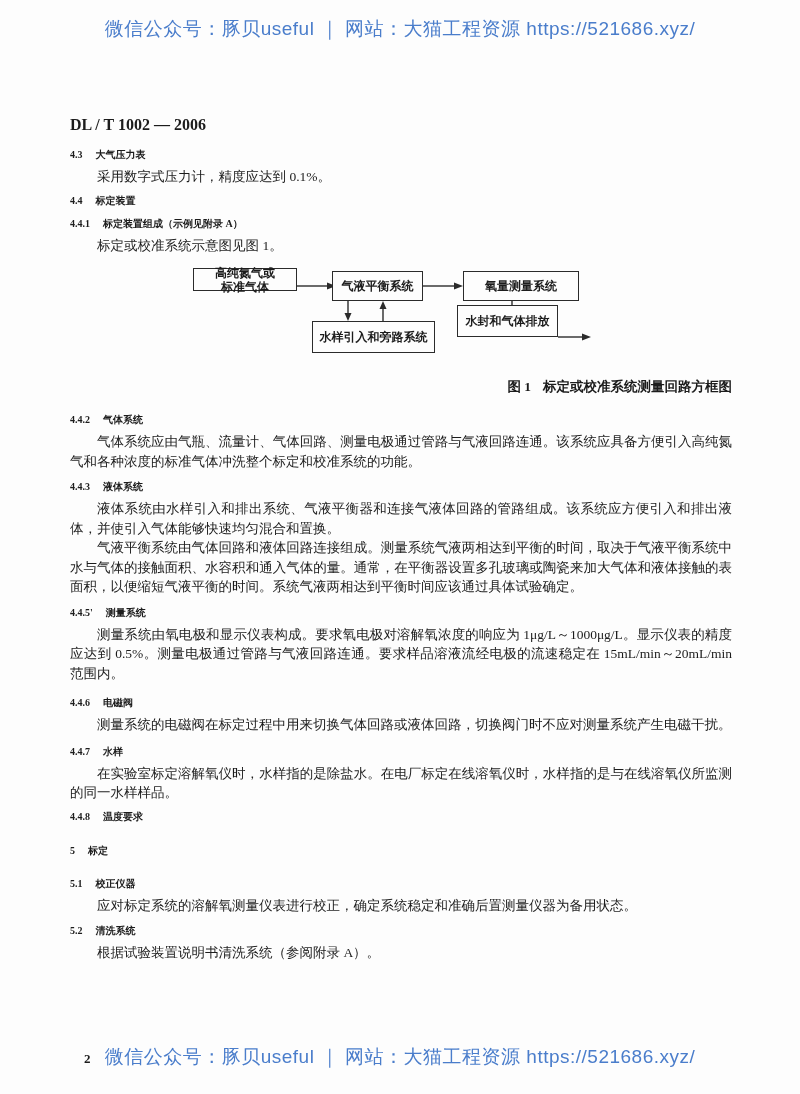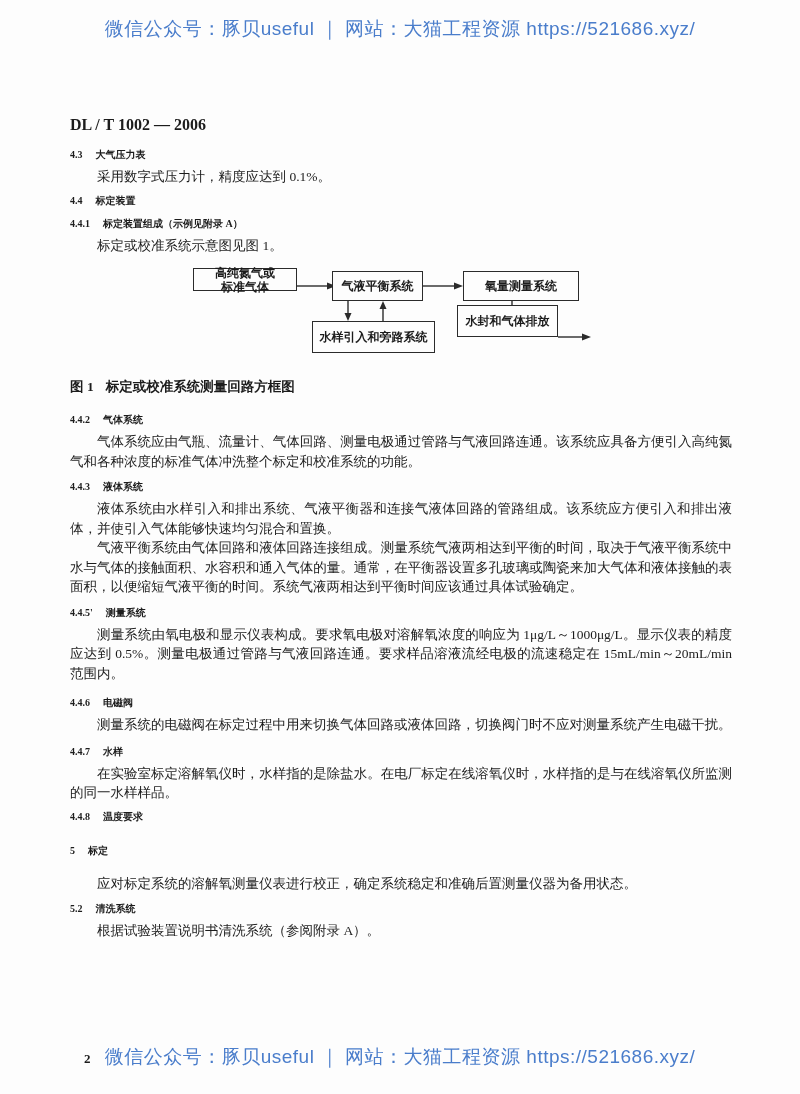--- a/index.html
+++ b/index.html
@@ -24,21 +24,21 @@
   .mt6{margin-top:6px;} .mt7{margin-top:7px;} .mt10{margin-top:10px;} .mt14{margin-top:14px;}
   .chapter{margin-top:15px; margin-bottom:14px;}
   .figure{position:relative; height:108px; margin-top:6px;}
   .fbox{
     position:absolute; border:1.6px solid #2b2b2b; background:#fdfdfd;
     display:flex; flex-direction:column; align-items:center; justify-content:center;
     font-weight:bold; font-size:12px; line-height:14px; text-align:center;
     box-sizing:border-box;
   }
   .arrows{position:absolute; left:0; top:0;}
-  .fig-caption{text-align:left; font-weight:bold; font-size:13.5px; margin:9px 0 0;}
+  .fig-caption{text-align:right; font-weight:bold; font-size:13.5px; margin:9px 0 0;}
   .fig-caption .flabel{margin-right:12px;}
 </style>
 </head>
 <body>
 
 <div class="page">
 
   <div class="wm wm-top" style="color:#4a7dcb">微信公众号：豚贝useful ｜ 网站：大猫工程资源 https://521686.xyz/</div>
 
   <div class="content">
@@ -126,20 +126,23 @@
     <p class="para">在实验室标定溶解氧仪时，水样指的是除盐水。在电厂标定在线溶氧仪时，水样指的是与在线溶氧仪所监测的同一水样样品。</p>
 
     <div class="h">
       <span class="num">4.4.8</span><span>温度要求</span>
     </div>
 
     <div class="h chapter">
       <span class="num">5</span><span>标定</span>
     </div>
 
+    <div class="h">
+      <span class="num">5.1</span><span>校正仪器</span>
+    </div>
     <p class="para">应对标定系统的溶解氧测量仪表进行校正，确定系统稳定和准确后置测量仪器为备用状态。</p>
 
     <div class="h mt6">
       <span class="num">5.2</span><span>清洗系统</span>
     </div>
     <p class="para">根据试验装置说明书清洗系统（参阅附录 A）。</p>
 
   </div>
 
   <div class="wm wm-bottom" style="color:#4a7dcb">微信公众号：豚贝useful ｜ 网站：大猫工程资源 https://521686.xyz/</div>

